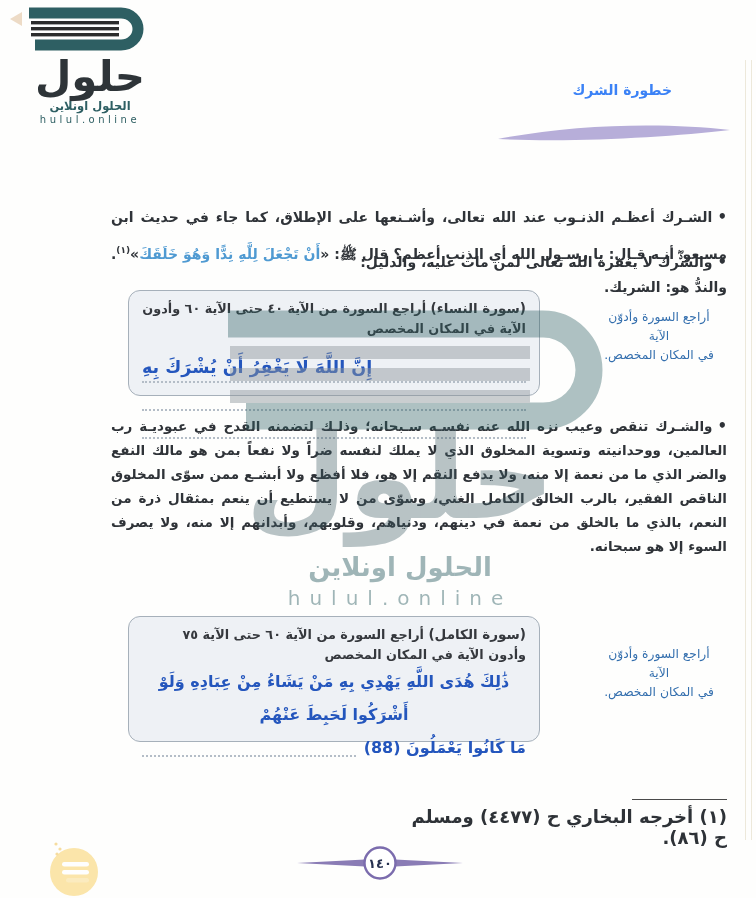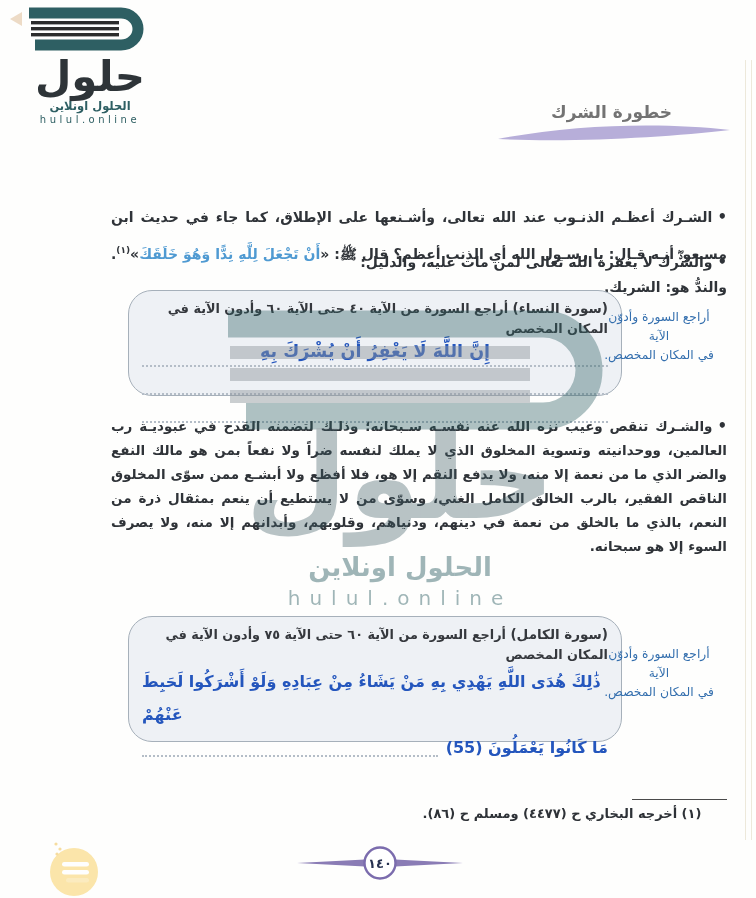--- a/index.html
+++ b/index.html
@@ -15,67 +15,67 @@
     border-top:7px solid transparent;border-bottom:7px solid transparent;border-right:12px solid #eddbc6;}
 
   
   .brand{position:absolute;left:12px;top:6px;width:156px;direction:rtl;text-align:center;}
   .brand svg{display:block;margin:0 auto;}
   .brand-word{font-size:42px;line-height:46px;font-weight:bold;color:#2e3438;letter-spacing:-1px;}
   .brand-sub-ar{font-size:11.5px;font-weight:bold;color:#2e5f63;line-height:13px;}
   .brand-sub-en{font-size:10px;letter-spacing:3.5px;color:#2e5f63;line-height:13px;direction:ltr;}
 
   
-  .lesson-title{position:absolute;right:96px;top:102px;font-size:17px;font-weight:bold;color:#737373;}
+  .lesson-title{position:absolute;right:96px;top:82px;font-size:14px;font-weight:bold;color:#3b82f6;}
   .title-swoosh{position:absolute;right:34px;top:122px;}
 
   
   .para{position:absolute;right:41px;width:616px;color:#2f3338;font-weight:bold;
     text-align:justify;direction:rtl;}
   .blt{color:#2f3338;font-size:15px;margin-left:5px;}
   #para1{top:153px;font-size:14px;line-height:33px;margin-top:48px;}
   #bullet2{top:250px;font-size:14px;line-height:24px;}
   #para3{top:414px;font-size:13.5px;line-height:24px;}
   #bullet4{top:574px;font-size:14px;line-height:24px;}
   .quote-blue{color:#4f9ad2;}
   .fn-ref{font-size:9px;vertical-align:6px;}
 
   
-  .activity-box{position:absolute;left:128px;width:494px;background:#eef1f5;
-    border:1.6px solid #a6b0ba;border-radius:24px;padding:7px 13px;box-sizing:border-box;direction:rtl;}
+  .activity-box{position:absolute;left:128px;width:412px;background:#eef1f5;
+    border:1.6px solid #a6b0ba;border-radius:12px;padding:7px 13px;box-sizing:border-box;direction:rtl;}
   #box1{top:290px;height:106px;}
   #box2{top:616px;height:126px;}
   .instr{font-size:12.8px;font-weight:bold;color:#35383d;text-align:right;line-height:20px;}
   .instr .surah{font-size:13.5px;}
-  .answer-center{margin-top:0;text-align:center;font-size:17.5px;font-weight:bold;color:#2456bd;
+  .answer-center{margin-top:16px;text-align:left;font-size:17.5px;font-weight:bold;color:#2456bd;
     border-bottom:2px dotted #b4bdc7;padding-bottom:2px;line-height:24px;}
   .dotline{height:26px;border-bottom:2px dotted #b4bdc7;}
-  .answer-line{font-size:16px;font-weight:bold;color:#2456bd;line-height:33px;text-align:left;}
+  .answer-line{font-size:16px;font-weight:bold;color:#2456bd;line-height:33px;text-align:center;}
   .answer-row{display:flex;align-items:flex-end;direction:rtl;}
   .answer-row .fill-dots{flex:1;border-bottom:2px dotted #b4bdc7;margin-bottom:7px;margin-right:8px;}
 
   
   .side-note{position:absolute;left:600px;width:118px;direction:rtl;text-align:center;
     font-size:12.3px;font-weight:normal;color:#346fae;line-height:19px;}
   #side-note1{top:308px;}
   #side-note2{top:645px;}
 
   
   .watermark{position:absolute;left:150px;top:290px;width:540px;height:335px;opacity:.45;
     pointer-events:none;z-index:40;text-align:center;direction:rtl;}
   .wm-book{position:absolute;left:78px;top:20px;}
   .wm-word{position:absolute;left:0;top:112px;width:500px;font-size:118px;line-height:150px;
     font-weight:bold;color:#3d5a63;opacity:.8;}
   .wm-sub-ar{position:absolute;left:0;top:262px;width:500px;font-size:26px;font-weight:bold;color:#2e5f63;}
   .wm-sub-en{position:absolute;left:0;top:296px;width:500px;font-size:20px;letter-spacing:9px;
     color:#2e5f63;direction:ltr;}
 
   
-  .footnote{position:absolute;right:41px;top:799px;width:330px;direction:rtl;text-align:center;
-    font-size:13px;color:#2e3237;font-weight:bold;}
+  .footnote{position:absolute;right:41px;top:799px;width:330px;direction:rtl;text-align:right;
+    font-size:18px;color:#2e3237;font-weight:bold;}
   .footnote-rule{width:95px;border-top:1.6px solid #4a4a4a;margin:0 0 6px auto;margin-right:0;margin-left:auto;}
 
   
   .ornament{position:absolute;left:295px;top:843px;}
 
   
   .stamp{position:absolute;left:42px;top:836px;opacity:.55;}
 </style>
 </head>
 <body>
@@ -128,21 +128,21 @@
     <span class="blt">•</span><span>والشـرك تنقص وعيب نزه الله عنه نفسـه سـبحانه؛ وذلـك لتضمنه القدح في عبوديـة رب العالمين، ووحدانيته وتسوية المخلوق الذي لا يملك لنفسه ضراً ولا نفعاً بمن هو مالك النفع والضر الذي ما من نعمة إلا منه، ولا يدفع النقم إلا هو، فلا أفظع ولا أبشـع ممن سوّى المخلوق الناقص الفقير، بالرب الخالق الكامل الغني، وسوّى من لا يستطيع أن ينعم بمثقال ذرة من النعم، بالذي ما بالخلق من نعمة في دينهم، ودنياهم، وقلوبهم، وأبدانهم إلا منه، ولا يصرف السوء إلا هو سبحانه.</span>
   </div>
 
 
   <div class="activity-box" id="box2">
     <div class="instr">
       <span class="surah">(سورة الكامل)</span><span> أراجع السورة من الآية ٦٠ حتى الآية ٧٥ وأدون الآية في المكان المخصص</span>
     </div>
     <div class="answer-line">ذَٰلِكَ هُدَى اللَّهِ يَهْدِي بِهِ مَنْ يَشَاءُ مِنْ عِبَادِهِ وَلَوْ أَشْرَكُوا لَحَبِطَ عَنْهُمْ</div>
     <div class="answer-row">
-      <span class="answer-line">مَا كَانُوا يَعْمَلُونَ (55)</span>
+      <span class="answer-line">مَا كَانُوا يَعْمَلُونَ (88)</span>
       <span class="fill-dots"></span>
     </div>
   </div>
   <div class="side-note" id="side-note2">
     <div>أراجع السورة وأدوّن الآية</div>
     <div>في المكان المخصص.</div>
   </div>
 
   <div class="watermark">
     <svg class="wm-book" width="405" height="122" viewBox="0 0 405 122">

